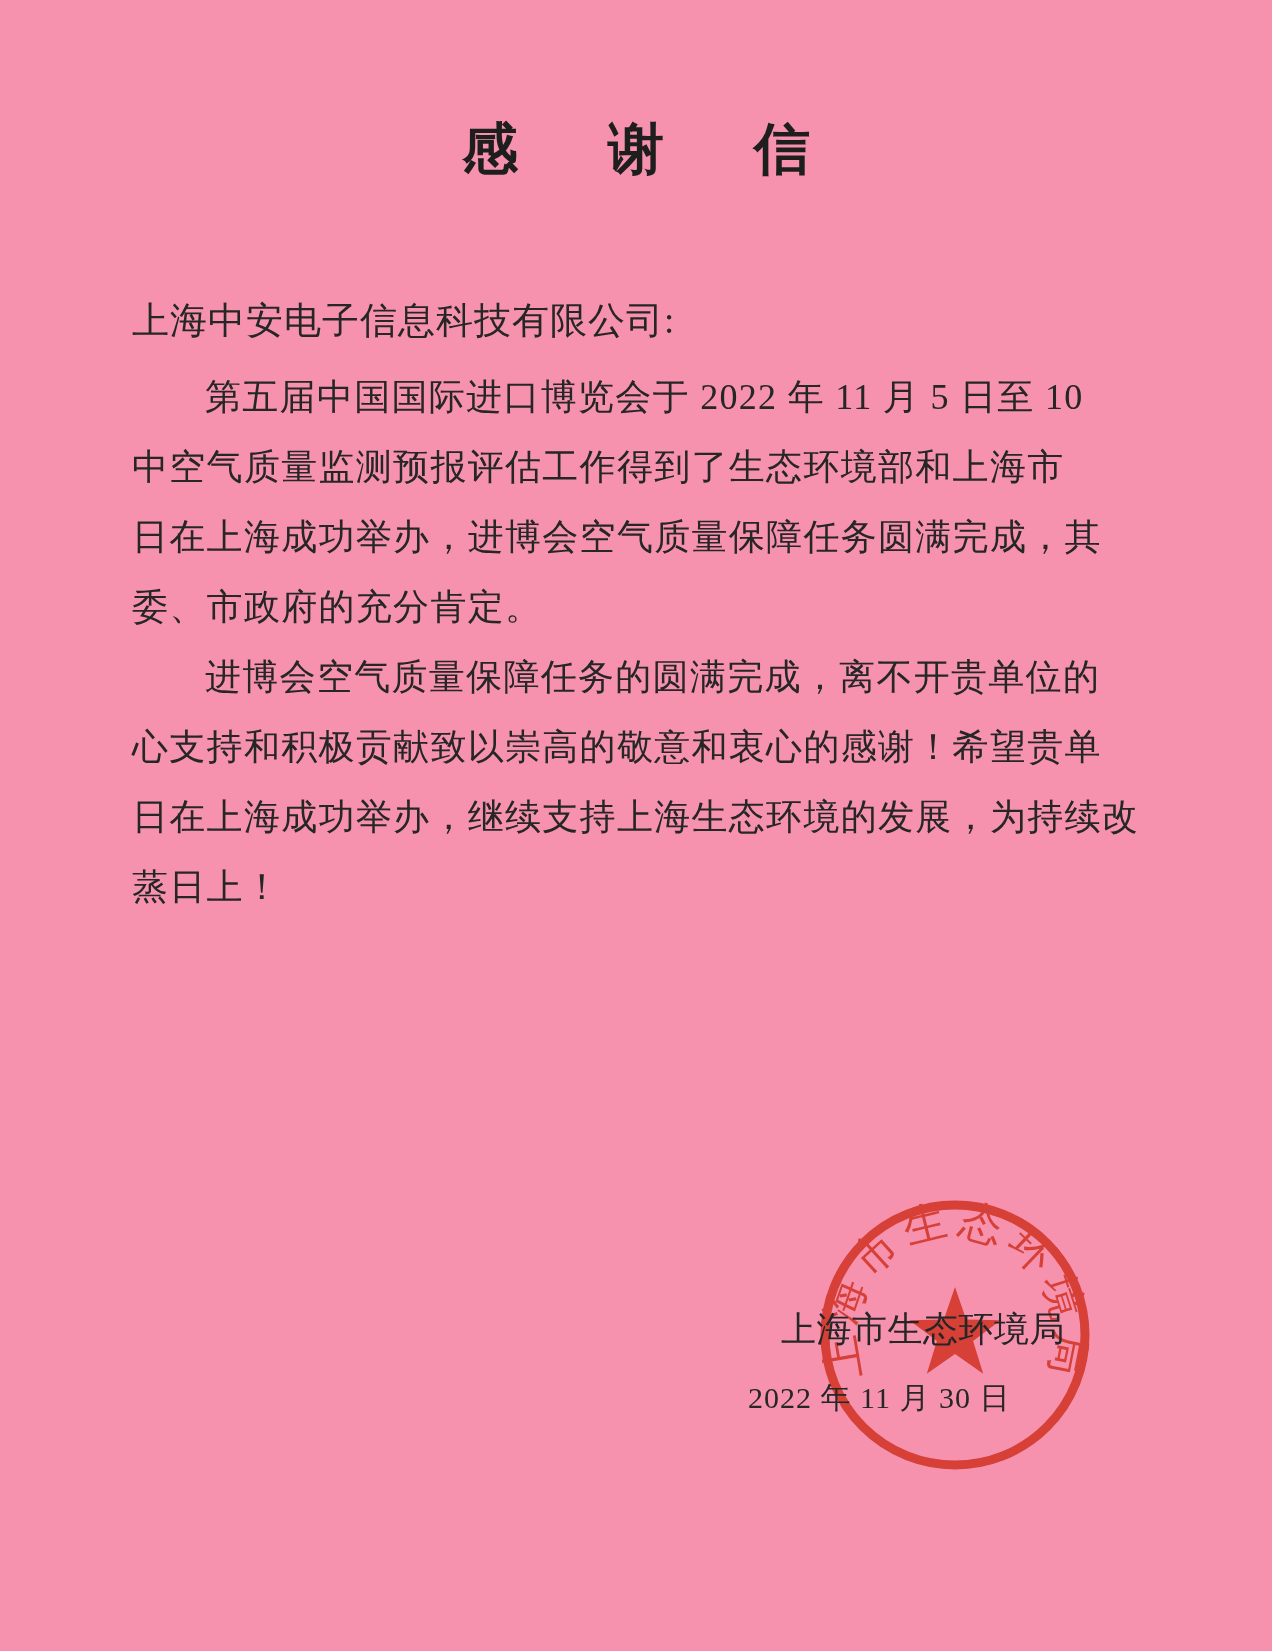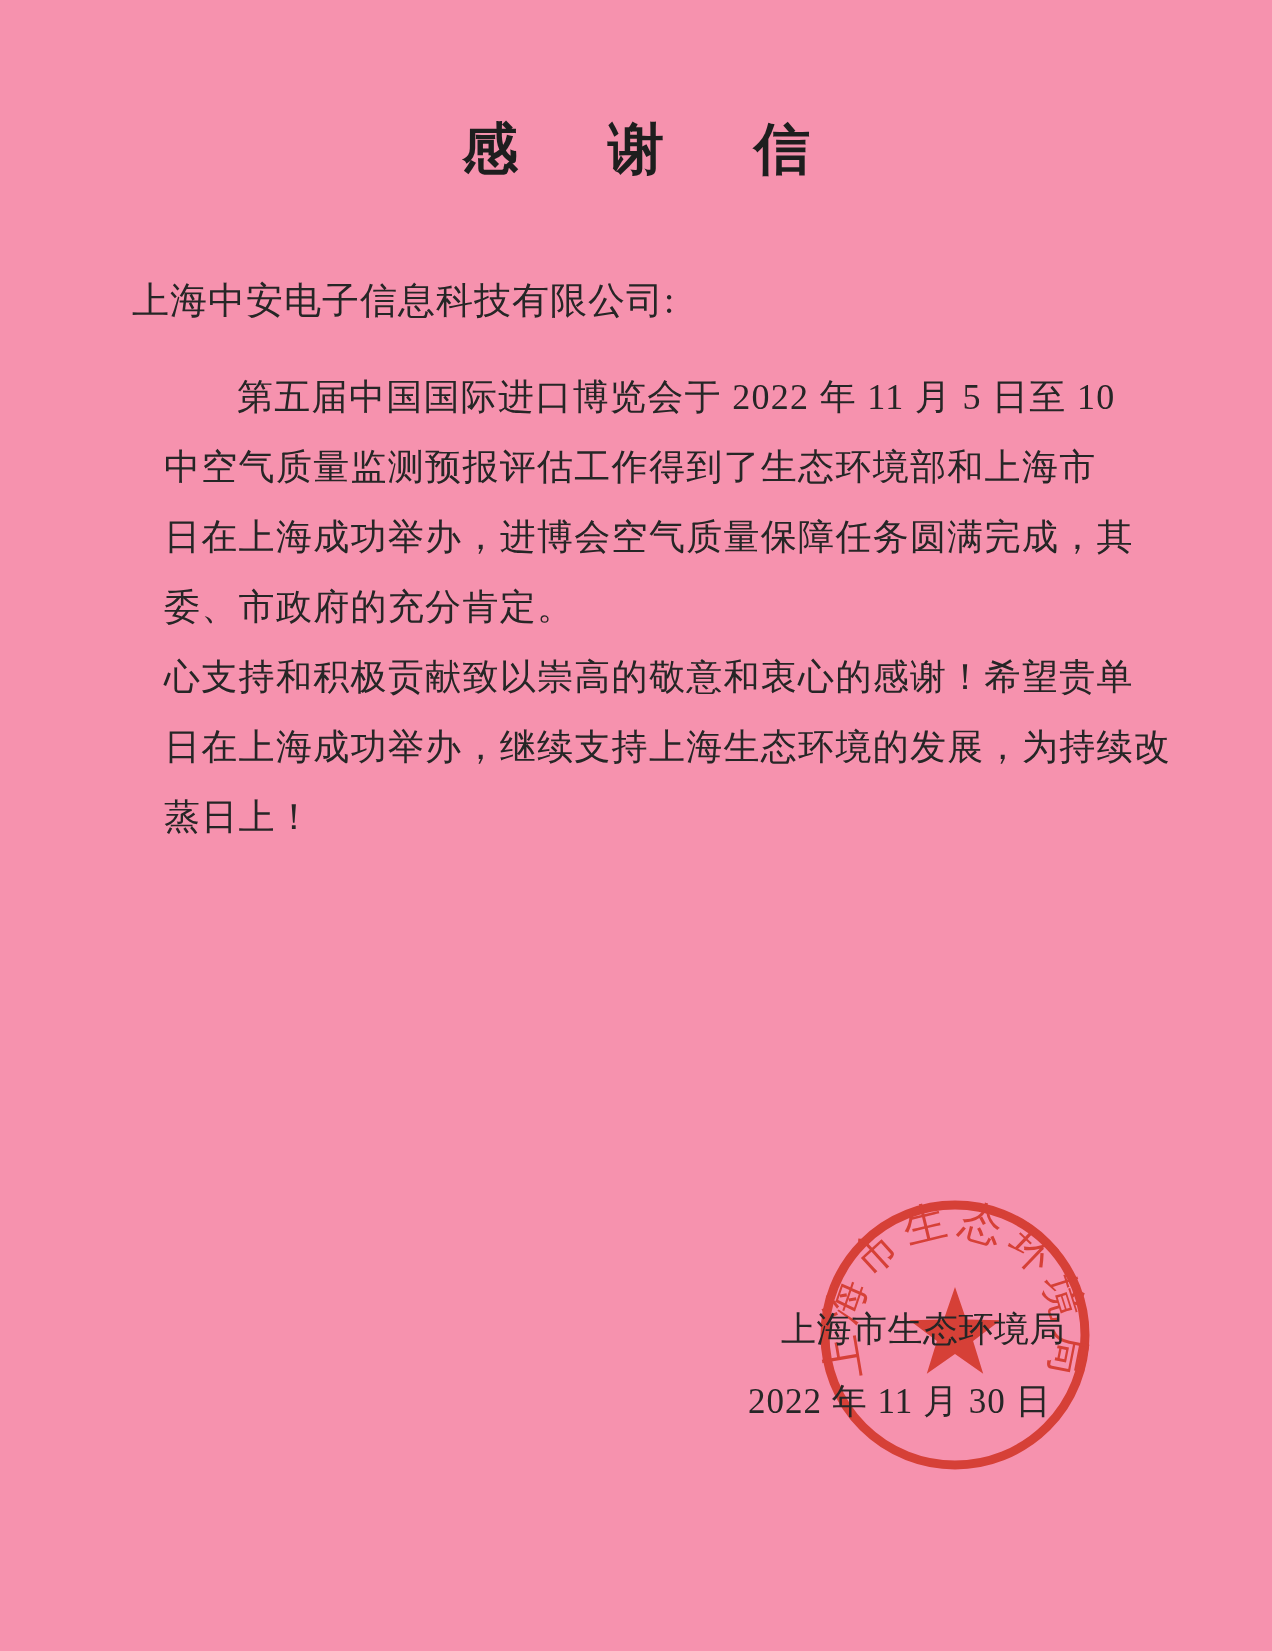--- a/index.html
+++ b/index.html
@@ -23,57 +23,56 @@
     margin: 0;
     text-align: center;
     font-size: 56px;
     font-weight: bold;
     letter-spacing: 38px;
     text-indent: 38px; 
     color: #1e1e1e;
   }
   .addressee {
     position: absolute;
-    top: 276px;
+    top: 296px;
     left: 132px;
     font-size: 37px;
     letter-spacing: 1px;
     white-space: nowrap;
   }
   .body-text {
     position: absolute;
     top: 362px;
     left: 132px;
     width: 1010px;
   }
   .body-text .line {
     height: 70px;
     line-height: 70px;
     font-size: 36px;
     letter-spacing: 1.3px;
     white-space: nowrap;
-    margin-left: 32px;
   }
   .body-text .line.indent {
     padding-left: 73px;
   }
   .signature {
     position: absolute;
     top: 1306px;
     left: 781px;
     font-size: 35px;
     letter-spacing: 0.5px;
     white-space: nowrap;
     z-index: 3;
   }
   .date {
     position: absolute;
     top: 1378px;
     left: 748px;
-    font-size: 35px;
+    font-size: 30px;
     letter-spacing: 1px;
     white-space: nowrap;
     z-index: 3;
   }
   .stamp {
     position: absolute;
     top: 1195px;
     left: 815px;
     width: 280px;
     height: 280px;
@@ -90,20 +89,21 @@
 
   <h1 class="title">感 谢 信</h1>
 
   <div class="addressee">上海中安电子信息科技有限公司:</div>
 
   <div class="body-text">
     <div class="line indent">第五届中国国际进口博览会于 2022 年 11 月 5 日至 10</div>
     <div class="line">中空气质量监测预报评估工作得到了生态环境部和上海市</div>
     <div class="line">日在上海成功举办，进博会空气质量保障任务圆满完成，其</div>
     <div class="line">委、市政府的充分肯定。</div>
+    <div class="line indent">进博会空气质量保障任务的圆满完成，离不开贵单位的</div>
     <div class="line">心支持和积极贡献致以崇高的敬意和衷心的感谢！希望贵单</div>
     <div class="line">日在上海成功举办，继续支持上海生态环境的发展，为持续改</div>
     <div class="line">蒸日上！</div>
   </div>
 
   <div class="signature">上海市生态环境局</div>
 
   <div class="date">2022 年 11 月 30 日</div>
 
   <div class="stamp">

